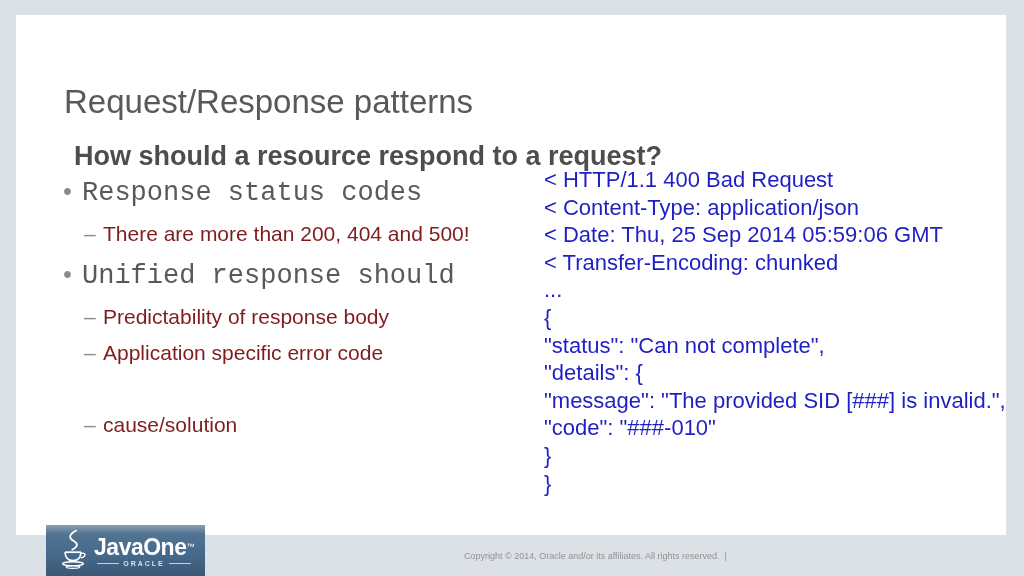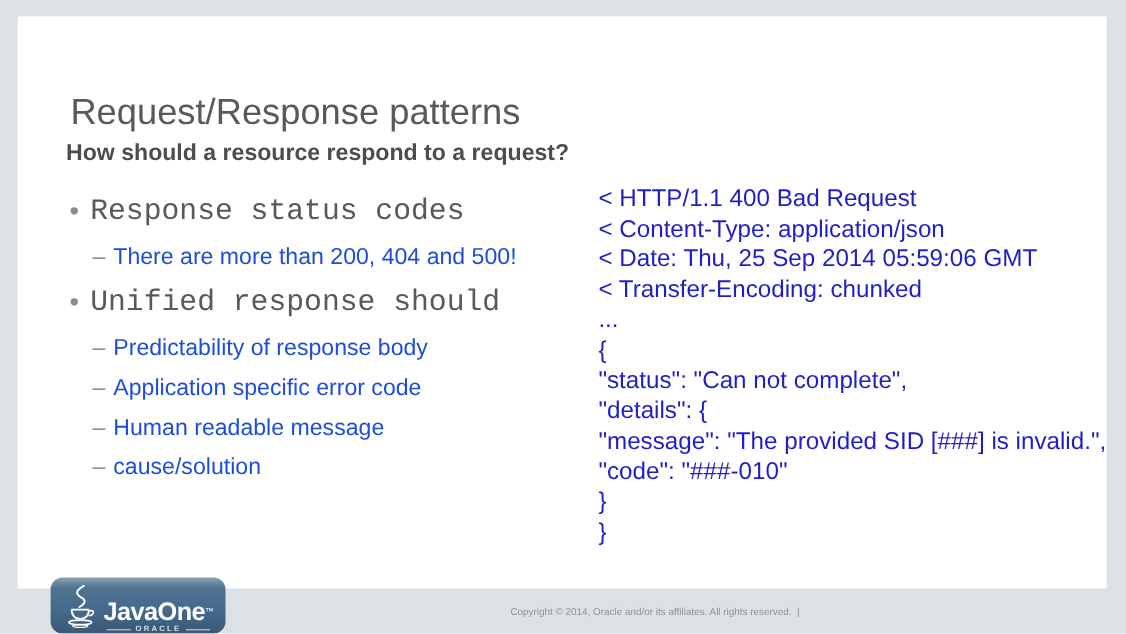--- a/index.html
+++ b/index.html
@@ -11,49 +11,49 @@
   .slide{
     position:absolute;left:16px;top:15px;width:990px;height:520px;
     background:#ffffff;
   }
   .title{
     position:absolute;left:44px;top:64px;margin:4px;
     font-size:33px;font-weight:400;color:#595959;letter-spacing:0px;
     white-space:nowrap;
   }
   .subtitle{
-    position:absolute;left:44px;top:112px;margin:0;
-    font-size:21px;font-weight:700;color:#4d4d4d;
+    position:absolute;left:44px;top:112px;margin:14px;
+    font-size:27px;font-weight:700;color:#4d4d4d;
     white-space:nowrap;
   }
   .li1{
     position:absolute;left:44px;padding-left:22px;
     font-size:27px;color:#595959;white-space:nowrap;font-family:Liberation Mono, monospace;
   }
   .li1::before{
     content:"\2022";position:absolute;left:0;top:1px;
     color:#8a8a8a;font-size:25px;
   }
   .li2{
     position:absolute;left:68px;padding-left:19px;
-    font-size:21px;color:#1d4ed8;white-space:nowrap;
+    font-size:21px;color:#7f1d1d;white-space:nowrap;
   }
   .li2::before{
     content:"\2013";position:absolute;left:0;top:0;
     color:#8a8a8a;
   }
   .code{
     position:absolute;left:528px;top:151px;width:486px;
     font-size:22px;line-height:27.6px;color:#1f1fc4;
     white-space:nowrap;
   }
   .logo{
     position:absolute;left:46px;top:525px;width:159px;height:51px;
     background:linear-gradient(180deg,#8ba1b3 0%,#527492 18%,#45688b 60%,#3a5875 100%);
-    display:flex;align-items:flex-end;justify-content:center;gap:5px;border-radius:11px;
+    display:flex;align-items:center;justify-content:center;gap:5px;
   }
   .logo-text{display:flex;flex-direction:column;align-items:center;margin-top:2px;}
   .brand-row{
     color:#ffffff;font-size:23px;font-weight:700;line-height:22px;
     letter-spacing:-0.5px;white-space:nowrap;
   }
   .brand-row sup{font-size:8px;font-weight:400;vertical-align:top;}
   .oracle-row{
     display:flex;align-items:center;gap:4px;margin-top:2px;
   }
@@ -74,21 +74,20 @@
 
     <h1 class="title">Request/Response patterns</h1>
     <h2 class="subtitle">How should a resource respond to a request?</h2>
 
     <div class="li1" style="top:163px">Response status codes</div>
     <div class="li2" style="top:207px">There are more than 200, 404 and 500!</div>
 
     <div class="li1" style="top:246px">Unified response should</div>
     <div class="li2" style="top:326px">Application specific error code</div>
     <div class="li2" style="top:290px">Predictability of response body</div>
-    <div class="li2" style="top:362px">Human readable message</div>
     <div class="li2" style="top:398px">cause/solution</div>
 
     <div class="code">
       <div>&lt; HTTP/1.1 400 Bad Request</div>
       <div>&lt; Content-Type: application/json</div>
       <div>&lt; Date: Thu, 25 Sep 2014 05:59:06 GMT</div>
       <div>&lt; Transfer-Encoding: chunked</div>
       <div>...</div>
       <div>{</div>
       <div>"status": "Can not complete",</div>

